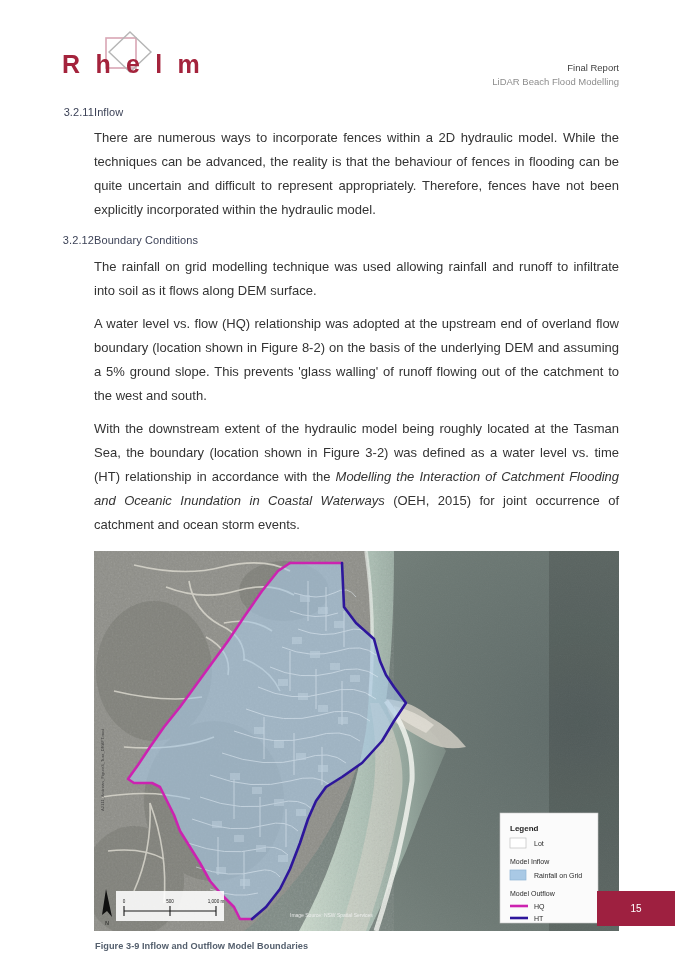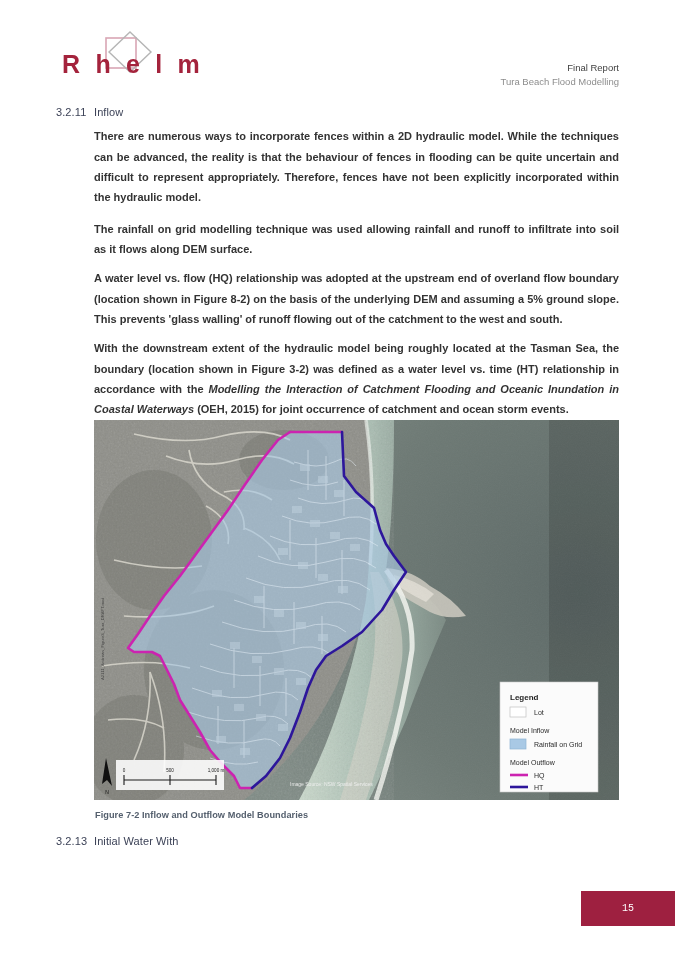--- a/index.html
+++ b/index.html
@@ -61,101 +61,102 @@
   }
 
   .h3 {
     font-size: 11px;
     color: #3c4257;
     margin: 0 0 7px 0;
     font-weight: normal;
     line-height: 1.3;
     letter-spacing: .1px;
   }
-  .h3 .num { display: inline-block; min-width: 38px; }
+  .h3 .num { display: inline-block; min-width: 38px; text-align: right; }
 
   .para {
-    font-size: 11px;
+    font-size: 13px;
     line-height: 1.85;
     color: #333333;
     margin: 0 0 9px 0;
     padding-left: 38px;
     text-align: justify;
     text-justify: inter-word;
-    font-weight: bold;
   }
   .para.last { margin-bottom: 0; }
   .para i { font-style: italic; }
 
   .sect { margin-bottom: 11px; }
 
   
-  .figure { padding-left: 38px; }
+  .figure { padding-left: 38px; margin-top: 14px; }
   .figure-img {
     width: 525px;
     height: 380px;
     display: block;
     border: 0;
   }
   .figure-cap {
     font-size: 9.2px;
     font-weight: bold;
     color: #55606e;
     margin-top: 10px;
     padding-left: 1px;
     letter-spacing: .05px;
   }
 
   
   .page-badge {
     position: absolute;
     right: 0;
     bottom: 27px;
-    width: 94px;
+    width: 78px;
     height: 35px;
     background: #9e2040;
     color: #ffffff;
     font-size: 10px;
     display: flex;
     align-items: center;
     justify-content: center;
-    font-family: Liberation Mono, monospace;
   }
 </style>
 </head>
 <body>
 
 <div class="page">
 
   <div class="header">
 
     <div class="logo-wrap">
       <svg class="logo-mark" viewBox="0 0 52 46">
         <rect x="3" y="8" width="30" height="30" fill="none" stroke="#d9a6b4" stroke-width="1.6"></rect>
         <polygon points="27,2 48,22 27,42 6,22" fill="none" stroke="#b5b5b5" stroke-width="1.4"></polygon>
       </svg>
       <div class="logo-text">R h e l m</div>
     </div>
 
     <div class="header-right">
       <div class="header-title">Final Report</div>
-      <div class="header-sub">Tura Beach Flood Modelling</div>
+      <div class="header-sub">LiDAR Beach Flood Modelling</div>
     </div>
   </div>
 
   <div class="content">
 
     <div class="sect">
       <div class="h3">
         <span class="num">3.2.11</span><span>Inflow</span>
       </div>
       <p class="para">There are numerous ways to incorporate fences within a 2D hydraulic model. While the techniques can be advanced, the reality is that the behaviour of fences in flooding can be quite uncertain and difficult to represent appropriately. Therefore, fences have not been explicitly incorporated within the hydraulic model.</p>
     </div>
 
     <div class="sect">
+      <div class="h3">
+        <span class="num">3.2.12</span><span>Boundary Conditions</span>
+      </div>
       <p class="para">The rainfall on grid modelling technique was used allowing rainfall and runoff to infiltrate into soil as it flows along DEM surface.</p>
       <p class="para">A water level vs. flow (HQ) relationship was adopted at the upstream end of overland flow boundary (location shown in Figure 8-2) on the basis of the underlying DEM and assuming a 5% ground slope. This prevents 'glass walling' of runoff flowing out of the catchment to the west and south.</p>
       <p class="para last"><span>With the downstream extent of the hydraulic model being roughly located at the Tasman Sea, the boundary (location shown in Figure 3-2) was defined as a water level vs. time (HT) relationship in accordance with the </span><i>Modelling the Interaction of Catchment Flooding and Oceanic Inundation in Coastal Waterways</i><span> (OEH, 2015) for joint occurrence of catchment and ocean storm events.</span></p>
 
       <div class="figure">
         <svg class="figure-img" viewBox="0 0 525 380">
           <defs>
             <clipPath id="mapclip">
                 <rect x="0" y="0" width="525" height="380"></rect>
               </clipPath>
@@ -425,21 +426,21 @@
               <line x1="416" y1="355" x2="434" y2="355" stroke="#cc23b0" stroke-width="2.6"></line>
               <text x="440" y="358" font-family="Liberation Sans, sans-serif" font-size="7" fill="#2a2a2a">HQ</text>
 
               <line x1="416" y1="367" x2="434" y2="367" stroke="#2d169b" stroke-width="2.6"></line>
               <text x="440" y="370" font-family="Liberation Sans, sans-serif" font-size="7" fill="#2a2a2a">HT</text>
             </g>
 
           </g>
         </svg>
 
-        <div class="figure-cap">Figure 7-2 Inflow and Outflow Model Boundaries</div>
+        <div class="figure-cap">Figure 3-9 Inflow and Outflow Model Boundaries</div>
       </div>
     </div>
 
     <div class="sect" style="margin-top:14px;">
       <div class="h3">
         <span class="num">3.2.13</span><span>Initial Water With</span>
       </div>
     </div>
 
   </div>

